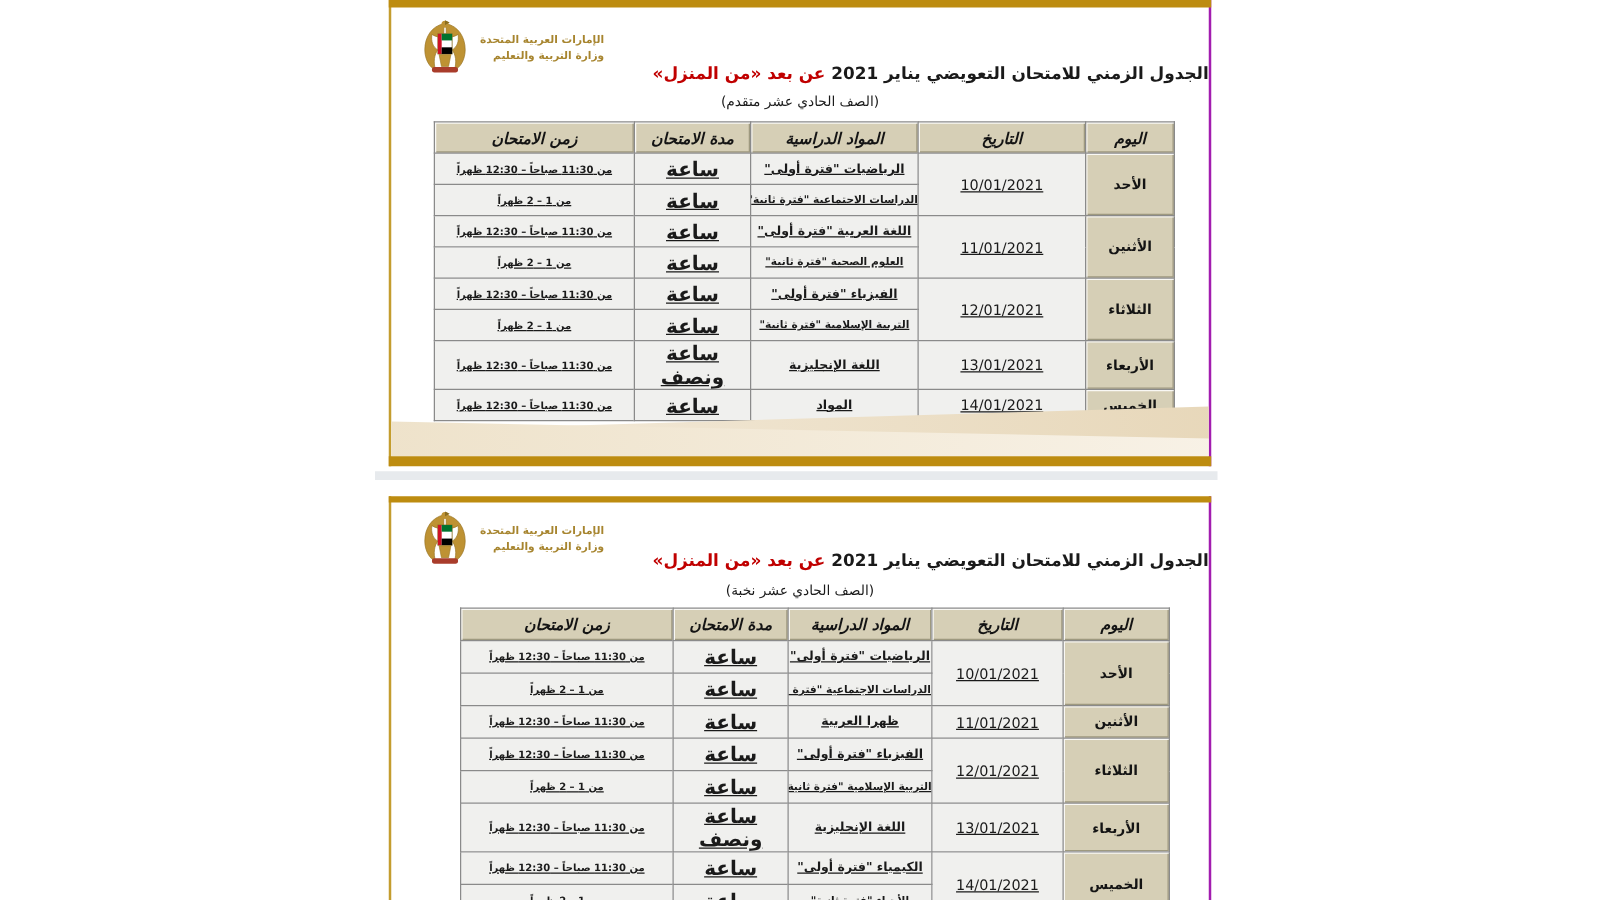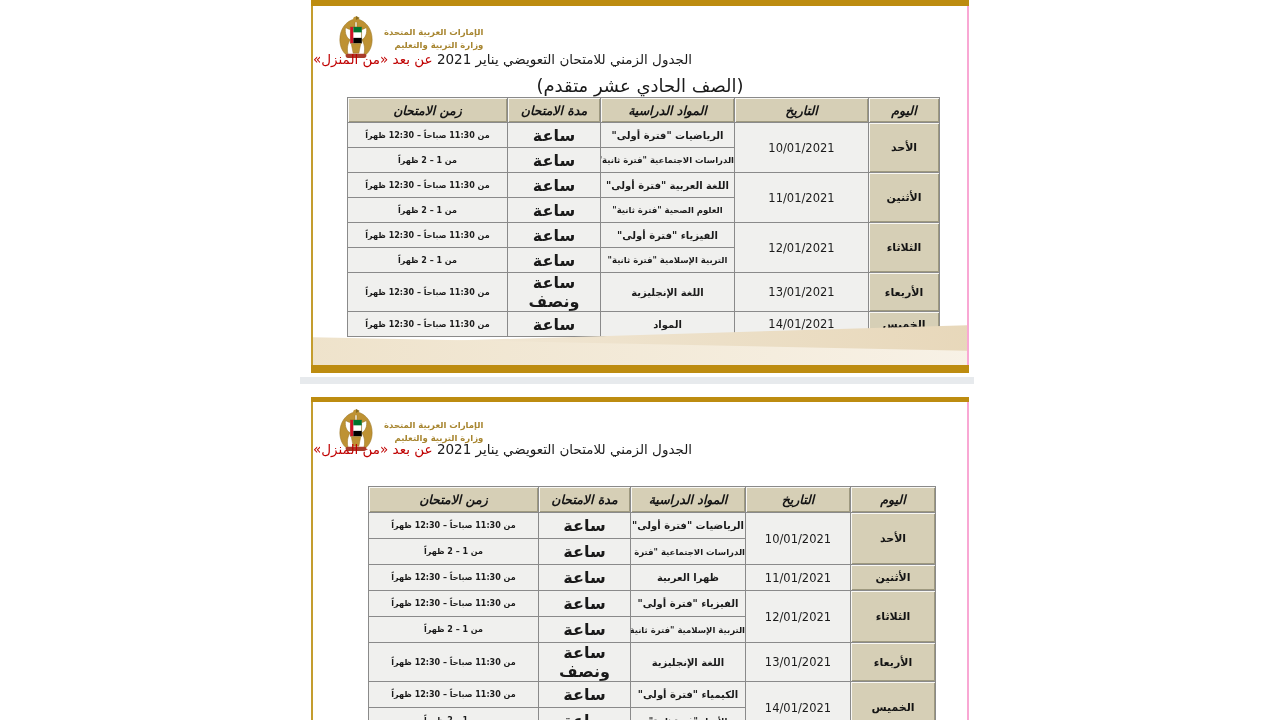--- a/index.html
+++ b/index.html
@@ -3,48 +3,48 @@
 <meta charset="utf-8">
 <style>
   * { margin:0; padding:0; box-sizing:border-box; }
   html,body { width:1280px; height:720px; overflow:hidden; background:#ffffff;
               font-family:"DejaVu Sans","Liberation Sans",sans-serif; }
 
   .viewport { position:relative; width:1280px; height:720px; background:#ffffff; }
 
   
   .page { position:absolute; left:311px; width:658px; background:#ffffff;
-          border-left:2px solid #c49d2e; border-right:2px solid #f9a8d4; }
+          border-left:2px solid #c49d2e; border-right:2px solid #a21caf; }
   .page1 { top:0; height:373px; }
   .page2 { top:397px; height:323px; }
 
   .bar { position:absolute; left:-2px; right:-2px; background:#bd8c10; }
   .bar-top1    { top:0; height:6px; }
   .bar-bottom1 { bottom:0; height:8px; }
   .bar-top2    { top:0; height:5px; }
 
   
   .page-sep { position:absolute; left:300px; top:377px; width:674px; height:7px;
               background:#e7eaed; }
 
   
   .logo-row { position:absolute; display:flex; align-items:center; gap:9px; }
   .page1 .logo-row { left:24px; top:14px; }
   .page2 .logo-row { left:24px; top:10px; }
   .org-text { color:#a7852f; font-size:8.5px; font-weight:bold; letter-spacing:1.5px;
               line-height:1.55; text-align:right; direction:rtl; }
 
-  .doc-title { position:absolute; left:0; right:0; text-align:left; direction:rtl;
-               font-size:13.5px; font-weight:normal; color:#1a1a1a; white-space:nowrap; }
+  .doc-title { position:absolute; left:0; right:0; text-align:right; direction:rtl;
+               font-size:13.5px; font-weight:bold; color:#1a1a1a; white-space:nowrap; }
   .page1 .doc-title { top:51px; }
   .page2 .doc-title { top:44px; }
   .doc-title .red { color:#c00000; }
 
   .doc-subtitle { position:absolute; left:0; right:0; text-align:center; direction:rtl;
-                  font-size:18px; color:#1a1a1a; }
+                  font-size:11px; color:#1a1a1a; }
   .page1 .doc-subtitle { top:75px; }
   .page2 .doc-subtitle { top:69px; }
 
   
   table.sched { position:absolute; border-collapse:collapse; table-layout:fixed;
                 direction:rtl; border:1px solid #6f6f6f; }
   .page1 table.sched { left:34px; top:97px; width:592px; }
   .page2 table.sched { left:55px; top:89px; width:567px; }
   .page1 table.sched tr { height:25px; }
   .page2 table.sched tr { height:26px; }
@@ -53,21 +53,21 @@
                                    vertical-align:middle; overflow:hidden; }
 
   .khaki { background:#d6cfb6; border:1px solid #8a8677;
            box-shadow: inset 1px 1px 0 rgba(255,255,255,.85),
                        inset -1px -1px 0 rgba(92,86,60,.45); }
   th.khaki { font-size:12.5px; font-weight:bold; color:#141414;font-style:italic; }
   td.day-cell { font-size:11px; font-weight:bold; color:#141414;
                 border-left:3px solid #fbfbfb; }
   th.day-head { border-left:3px solid #fbfbfb; }
 
-  td.cell { background:#f0f0ee; color:#1a1a1a; }
+  td.cell { background:#f0f0ee; color:#1a1a1a;text-decoration:underline; }
   td.date-cell { font-size:11.5px;margin-top:28px; }
   td.subj-cell { font-size:10px; font-weight:bold; white-space:nowrap; }
   td.subj-cell.sm { font-size:8.5px; }
   td.dur-cell  { font-size:16px; font-weight:bold; }
   td.time-cell { font-size:8px; font-weight:bold; }
 
   
   .swoosh { position:absolute; left:0; right:0; bottom:8px; height:46px; overflow:hidden; }
   .sw-a { position:absolute; left:-25px; right:-25px; top:16px; height:26px;
           background:linear-gradient(to right,#f4ecdd,#e7d7b9); transform:rotate(-1.7deg); }
@@ -210,20 +210,21 @@
       <div class="org-text">
         <div>الإمارات العربية المتحدة</div>
         <div>وزارة التربية والتعليم</div>
       </div>
     </div>
 
     <div class="doc-title">
       <span>الجدول الزمني للامتحان التعويضي يناير 2021</span>
       <span class="red">عن بعد «من المنزل»</span>
     </div>
+    <div class="doc-subtitle">(الصف الحادي عشر نخبة)</div>
 
     <table class="sched">
       <colgroup>
           <col style="width:85px">
           <col style="width:105px">
           <col style="width:115px">
           <col style="width:92px">
           <col style="width:170px">
         </colgroup>
       <thead>

